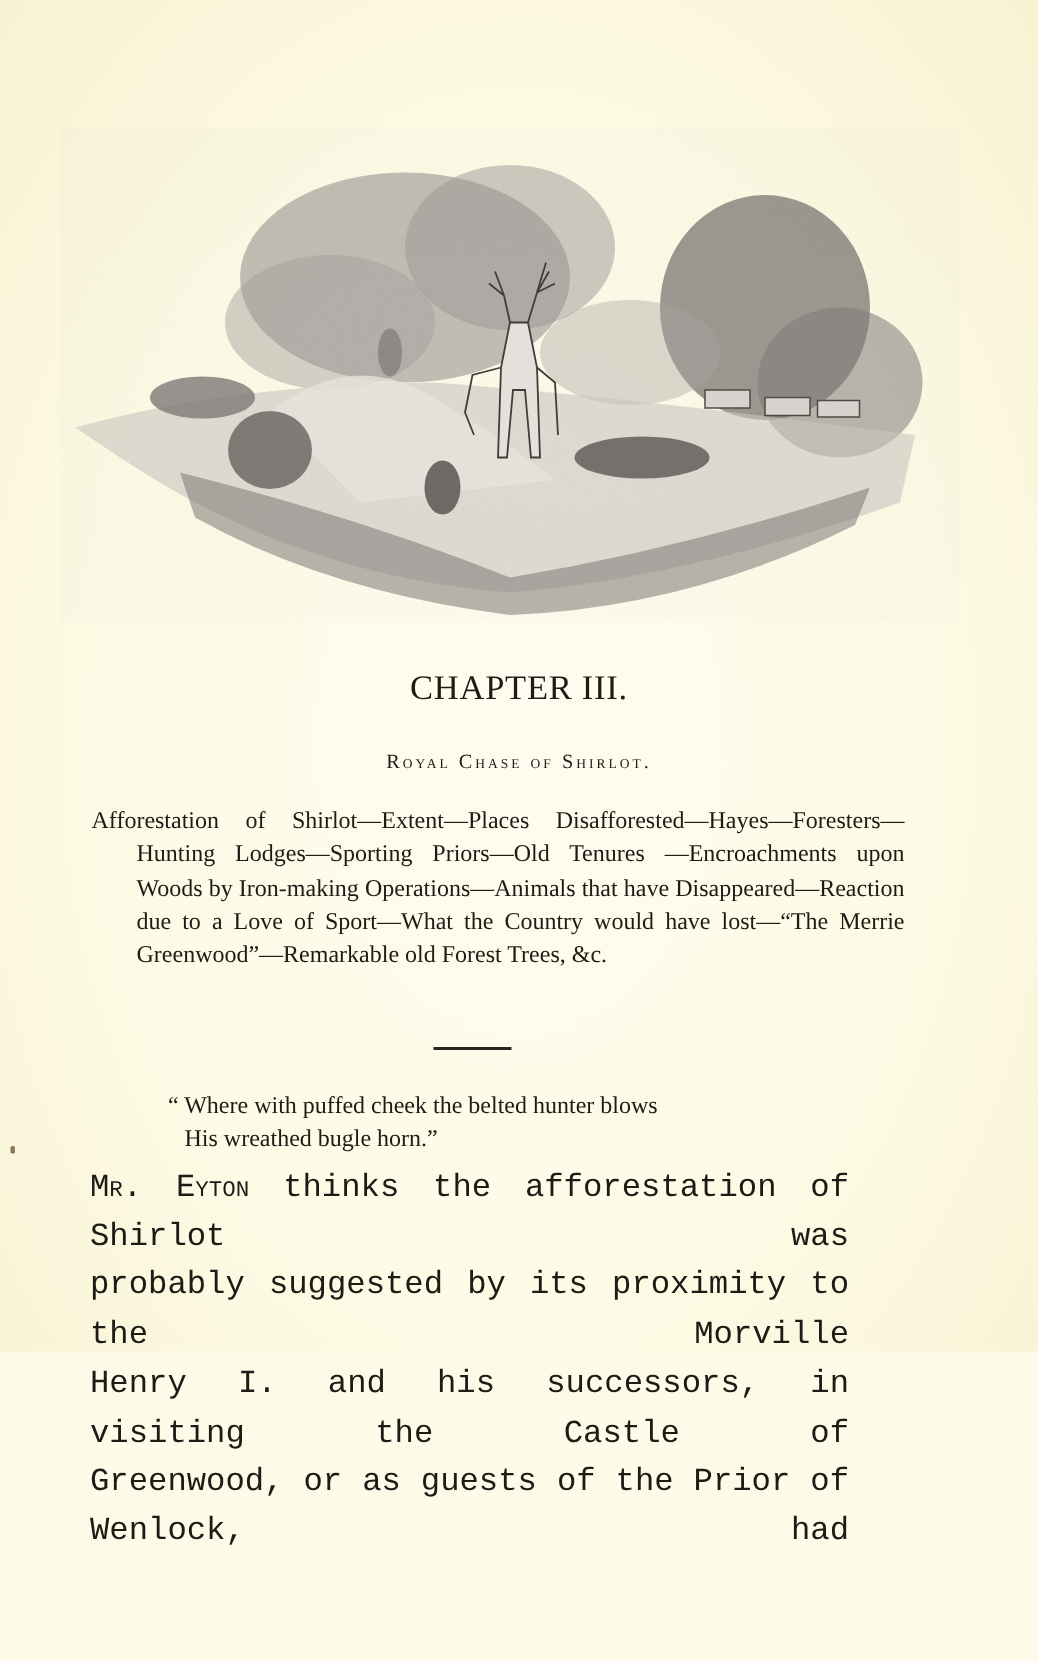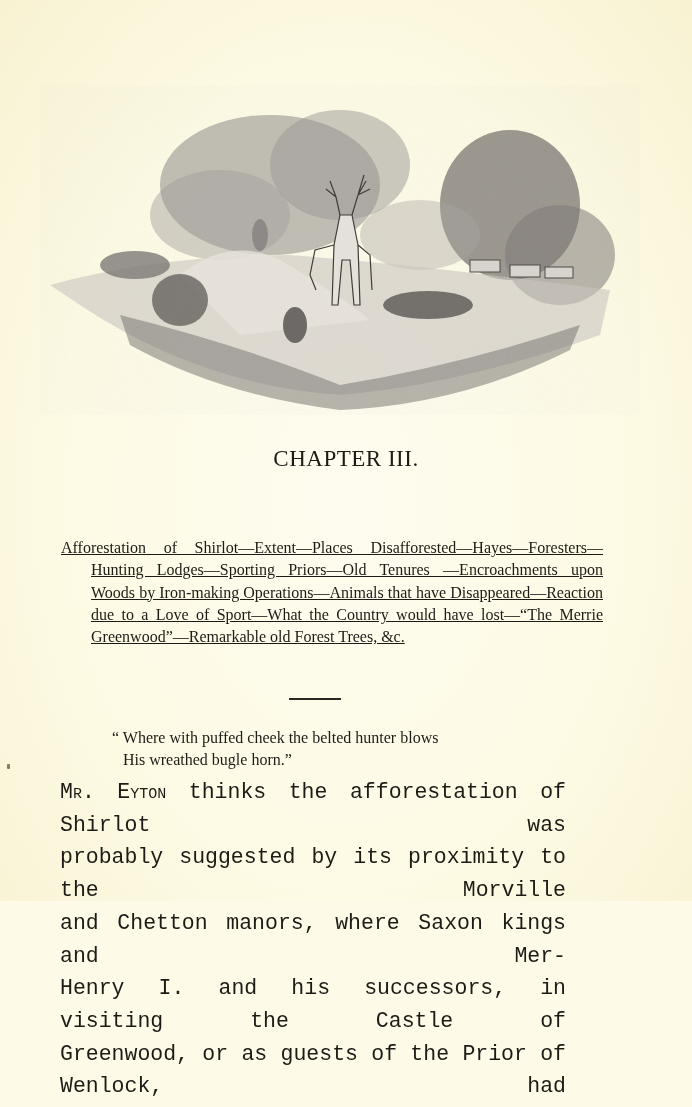--- a/index.html
+++ b/index.html
@@ -22,21 +22,21 @@
       text-align: center; font-size: 23px; letter-spacing: 0.5px;
     }
     .chapter-subtitle {
       position: absolute; left: 0; width: 692px; top: 500px;
       text-align: center; font-size: 13.5px; letter-spacing: 2px;
       font-variant: small-caps;
     }
     .summary {
       position: absolute; left: 61px; top: 537px; width: 512px;
       font-size: 16px; line-height: 22.3px;
-      padding-left: 30px; text-indent: -30px; text-align: justify; text-decoration: underline;
+      padding-left: 30px; text-indent: -30px; text-align: justify;
     }
     .rule {
       position: absolute; left: 289px; top: 698px; width: 52px; height: 2px;
       background: #2a2622;
     }
     .epigraph {
       position: absolute; left: 112px; top: 711px; width: 460px;
       font-size: 16px; line-height: 22px; margin-top: 16px;
     }
     .epigraph .line2 { padding-left: 11px; display: block; }
@@ -90,33 +90,33 @@
 
     <g stroke="#4a4643" stroke-width="1" fill="#d8d4ce">
       <rect x="470" y="180" width="30" height="12"></rect>
       <rect x="505" y="182" width="28" height="11"></rect>
       <rect x="430" y="175" width="30" height="12"></rect>
     </g>
     <rect x="0" y="0" width="600" height="330" fill="#555" filter="url(#grain)" opacity="0.08"></rect>
   </svg>
 
   <div class="chapter-title">CHAPTER III.</div>
+  <div class="chapter-subtitle">Royal Chase of Shirlot.</div>
 
   <div class="summary">Afforestation of Shirlot—Extent—Places Disafforested—Hayes—Foresters—Hunting Lodges—Sporting Priors—Old Tenures —Encroachments upon Woods by Iron-making Operations—Animals that have Disappeared—Reaction due to a Love of Sport—What the Country would have lost—“The Merrie Greenwood”—Remarkable old Forest Trees, &amp;c.</div>
 
   <div class="rule"></div>
 
   <div class="epigraph">
     <span>“ Where with puffed cheek the belted hunter blows</span>
     <span class="line2">His wreathed bugle horn.”</span>
   </div>
 
   <div class="speck" style="left:7px; top:764px;"></div>
 
   <div class="body-text">
     <div><span class="sc">Mr. Eyton</span><span> thinks the afforestation of Shirlot was</span></div>
     <div>probably suggested by its proximity to the Morville</div>
-    <div>and Chetton manors, where Saxon kings and Mer-</div>
     <div>Henry I. and his successors, in visiting the Castle of</div>
     <div>Greenwood, or as guests of the Prior of Wenlock, had</div>
   </div>
 
 </div>
 
 </body></html>

